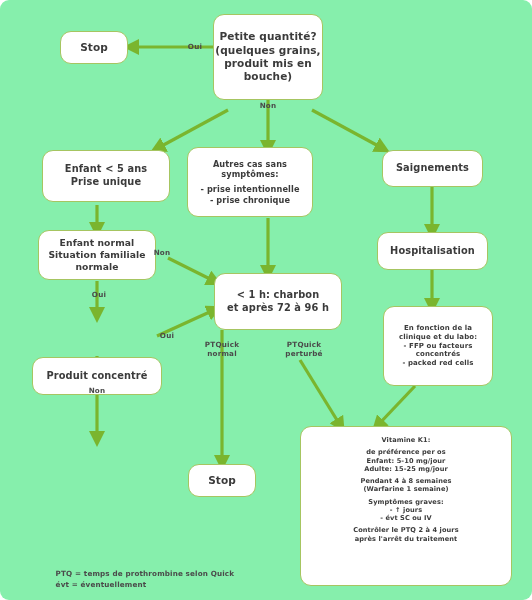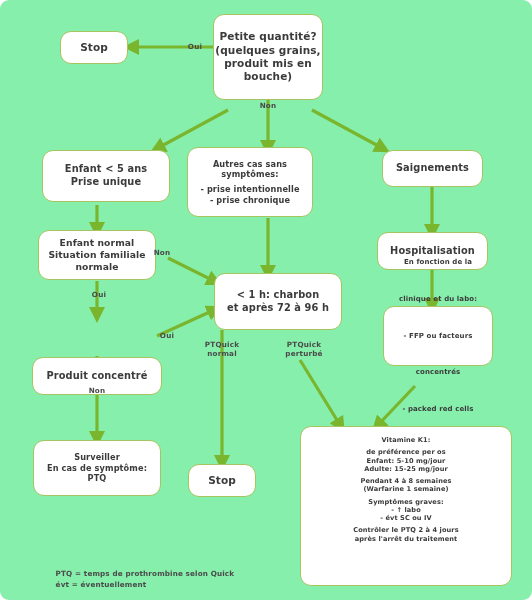--- a/index.html
+++ b/index.html
@@ -142,25 +142,20 @@
   <div class="node sz-10" style="left:38px; top:230px; width:118px; height:50px;">
     <span class="line">Enfant normal</span>
     <span class="line">Situation familiale</span>
     <span class="line">normale</span>
   </div>
 
   <div class="node sz-105" style="left:32px; top:317px; width:130px; height:38px;margin-top:40px;">
     <span class="line">Produit concentré</span>
   </div>
 
-  <div class="node sz-9" style="left:33px; top:440px; width:128px; height:56px;">
-    <span class="line">Surveiller</span>
-    <span class="line">En cas de symptôme:</span>
-    <span class="line">PTQ</span>
-  </div>
 
   <div class="node sz-9" style="left:187px; top:147px; width:126px; height:70px;">
     <span class="line">Autres cas sans</span>
     <span class="line">symptômes:</span>
     <span class="gap"></span>
     <span class="line">- prise intentionnelle</span>
     <span class="line">- prise chronique</span>
   </div>
 
   <div class="node sz-105" style="left:214px; top:273px; width:128px; height:57px;">
@@ -173,40 +168,40 @@
   </div>
 
   <div class="node sz-105" style="left:382px; top:150px; width:101px; height:37px;">
     <span class="line">Saignements</span>
   </div>
 
   <div class="node sz-105" style="left:377px; top:232px; width:111px; height:38px;">
     <span class="line">Hospitalisation</span>
   </div>
 
-  <div class="node sz-8" style="left:383px; top:306px; width:110px; height:60px;gap:28px;">
+  <div class="node sz-8" style="left:383px; top:306px; width:110px; height:80px;">
     <span class="line">En fonction de la</span>
     <span class="line">clinique et du labo:</span>
     <span class="line">- FFP ou facteurs</span>
     <span class="line">concentrés</span>
     <span class="line">- packed red cells</span>
   </div>
 
   <div class="node sz-75" style="left:300px; top:426px; width:212px; height:160px; justify-content:flex-start; padding-top:9px;">
     <span class="line">Vitamine K1:</span>
     <span class="gap"></span>
     <span class="line">de préférence per os</span>
     <span class="line">Enfant: 5-10 mg/jour</span>
     <span class="line">Adulte: 15-25 mg/jour</span>
     <span class="gap"></span>
     <span class="line">Pendant 4 à 8 semaines</span>
     <span class="line">(Warfarine 1 semaine)</span>
     <span class="gap"></span>
     <span class="line">Symptômes graves:</span>
-    <span class="line">- ↑ labo</span>
+    <span class="line">- ↑ jours</span>
     <span class="line">- évt SC ou IV</span>
     <span class="gap"></span>
     <span class="line">Contrôler le PTQ 2 à 4 jours</span>
     <span class="line">après l'arrêt du traitement</span>
   </div>
 
   <div class="edge-label" style="left:180px; top:42px; width:30px;">Oui</div>
 
   <div class="edge-label" style="left:253px; top:101px; width:30px;">Non</div>
 

